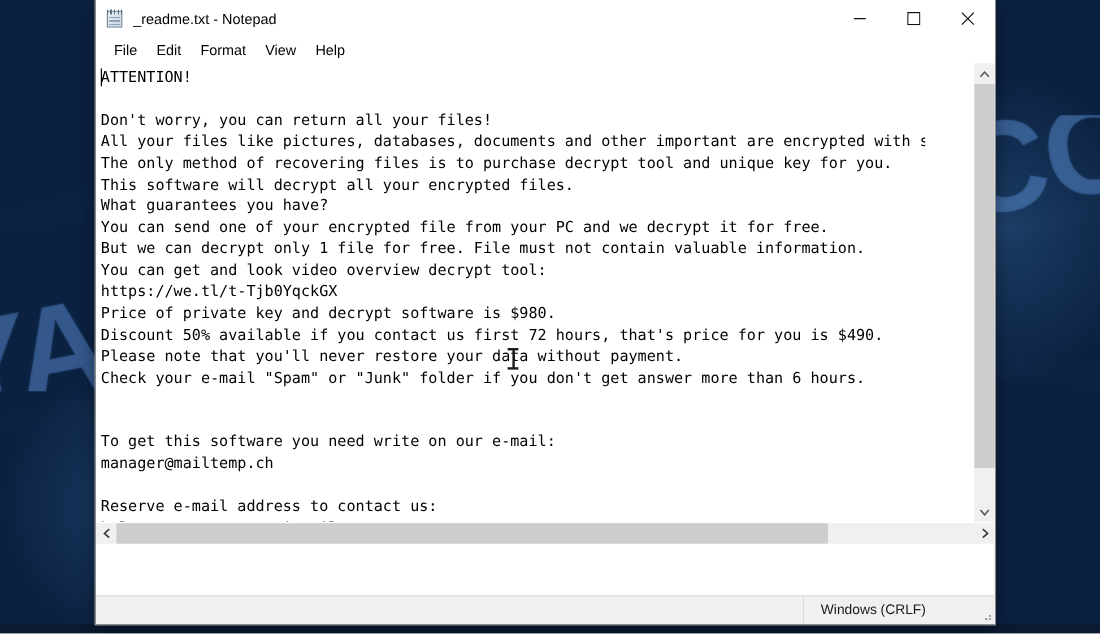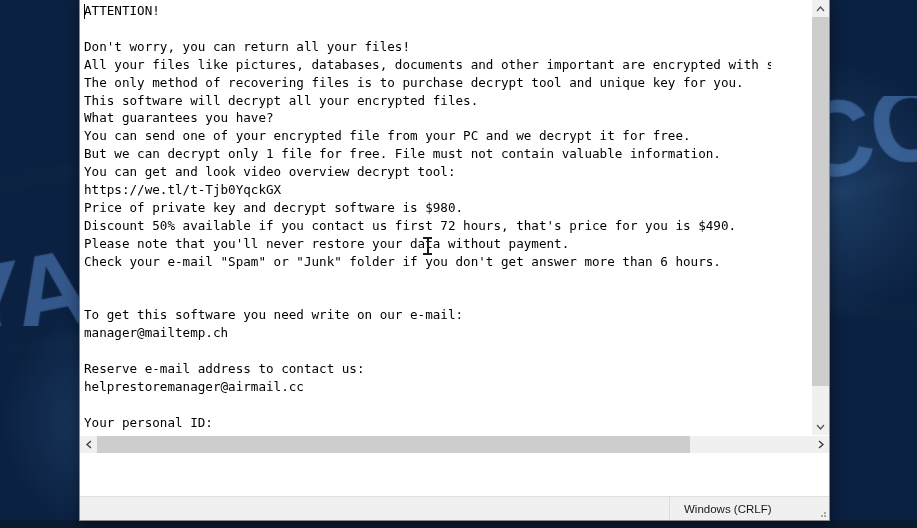--- a/index.html
+++ b/index.html
@@ -326,21 +326,55 @@
   <div class="streak s2"></div>
   <div class="streak s3"></div>
   <div class="streak s4"></div>
 
   <div id="watermark">
     <span class="wm-text">MYANTISPYWARE.COM</span>
   </div>
 
   <div id="notepad-window">
 
-
+    <div id="title-bar">
+      <div id="app-icon">
+        <div class="pad"></div>
+        <div class="spiral"></div>
+        <div class="lines"></div>
+      </div>
+      <div id="window-title">_readme.txt - Notepad</div>
+
+      <div id="window-controls">
+        <div class="win-btn minimize">
+          <svg width="11" height="11" viewBox="0 0 11 11">
+            <line x1="0.5" y1="5.5" x2="10.5" y2="5.5" stroke="#111" stroke-width="1"></line>
+          </svg>
+        </div>
+        <div class="win-btn maximize">
+          <svg width="11" height="11" viewBox="0 0 11 11">
+            <rect x="0.5" y="0.5" width="10" height="10" fill="none" stroke="#111" stroke-width="1"></rect>
+          </svg>
+        </div>
+        <div class="win-btn close">
+          <svg width="11" height="11" viewBox="0 0 11 11">
+            <line x1="0.5" y1="0.5" x2="10.5" y2="10.5" stroke="#111" stroke-width="1"></line>
+            <line x1="10.5" y1="0.5" x2="0.5" y2="10.5" stroke="#111" stroke-width="1"></line>
+          </svg>
+        </div>
+      </div>
+    </div>
+
+    <div id="menu-bar">
+      <div class="menu-item">File</div>
+      <div class="menu-item">Edit</div>
+      <div class="menu-item">Format</div>
+      <div class="menu-item">View</div>
+      <div class="menu-item">Help</div>
+    </div>
 
     <div id="editor-wrap">
       <div id="editor-row">
 
         <div id="text-area">
           <div id="text-content">ATTENTION!
 
 Don't worry, you can return all your files!
 All your files like pictures, databases, documents and other important are encrypted with strongest encryption and unique key.
 The only method of recovering files is to purchase decrypt tool and unique key for you.

